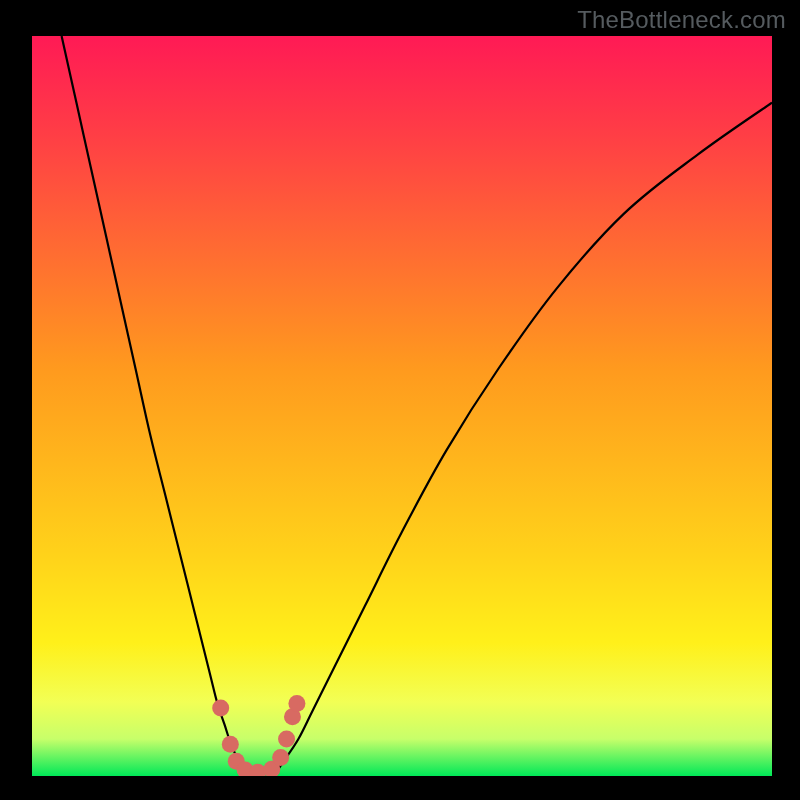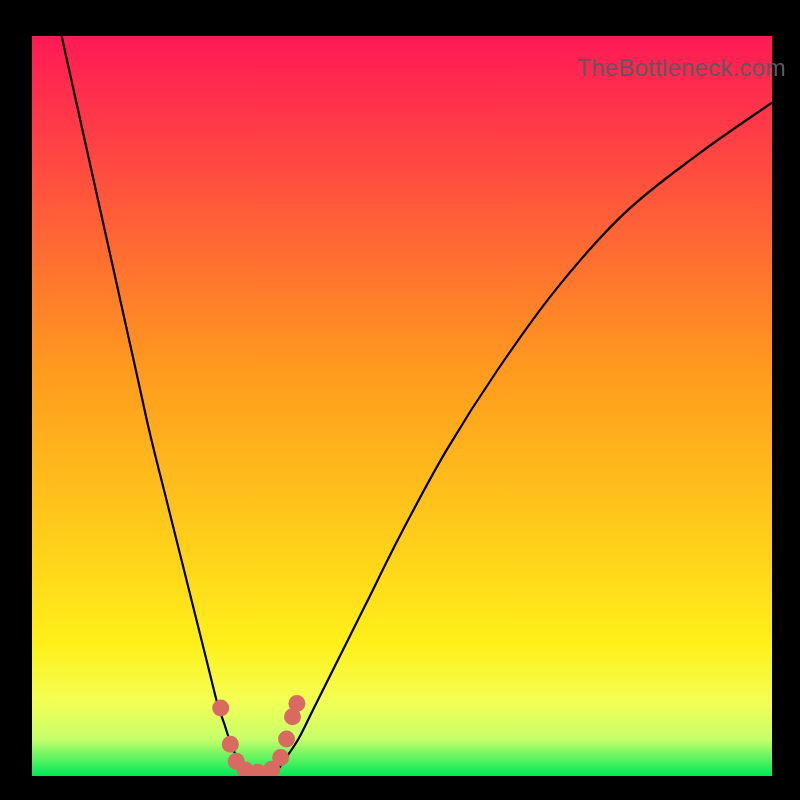--- a/index.html
+++ b/index.html
@@ -19,21 +19,20 @@
   }
   .watermark {
     position: absolute;
     top: 6px;
     right: 14px;
     color: #555b5f;
     font-size: 24px;
     font-weight: 400;
     letter-spacing: 0.2px;
     z-index: 5;
-    margin-top: 48px;
   }
   .plot-wrap {
     position: absolute;
     left: 32px;
     top: 36px;
     width: 740px;
     height: 740px;
   }
   svg {
     display: block;

